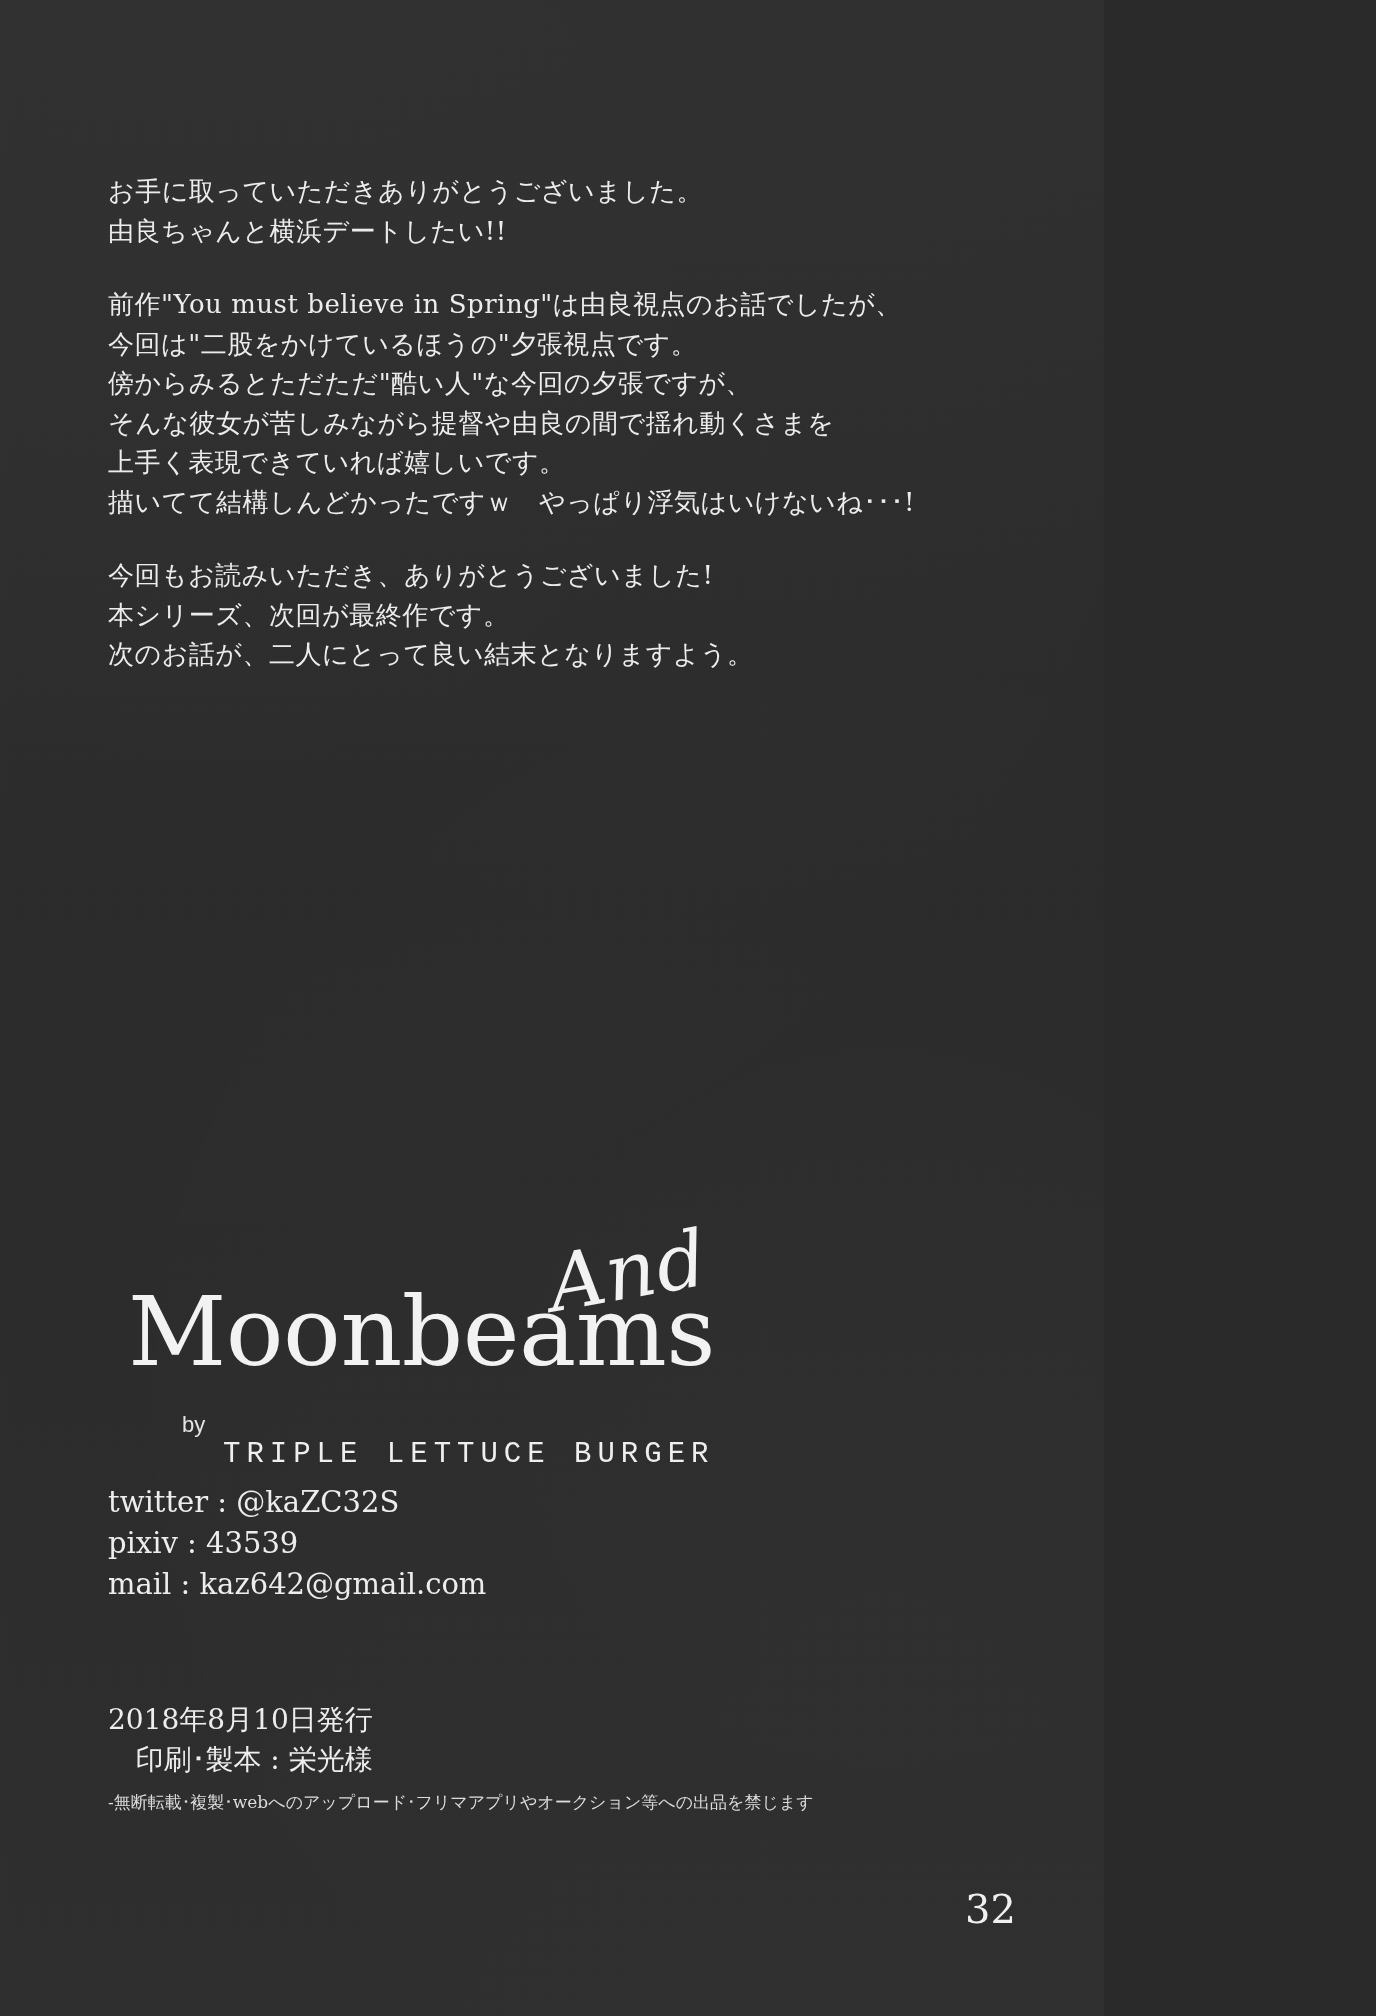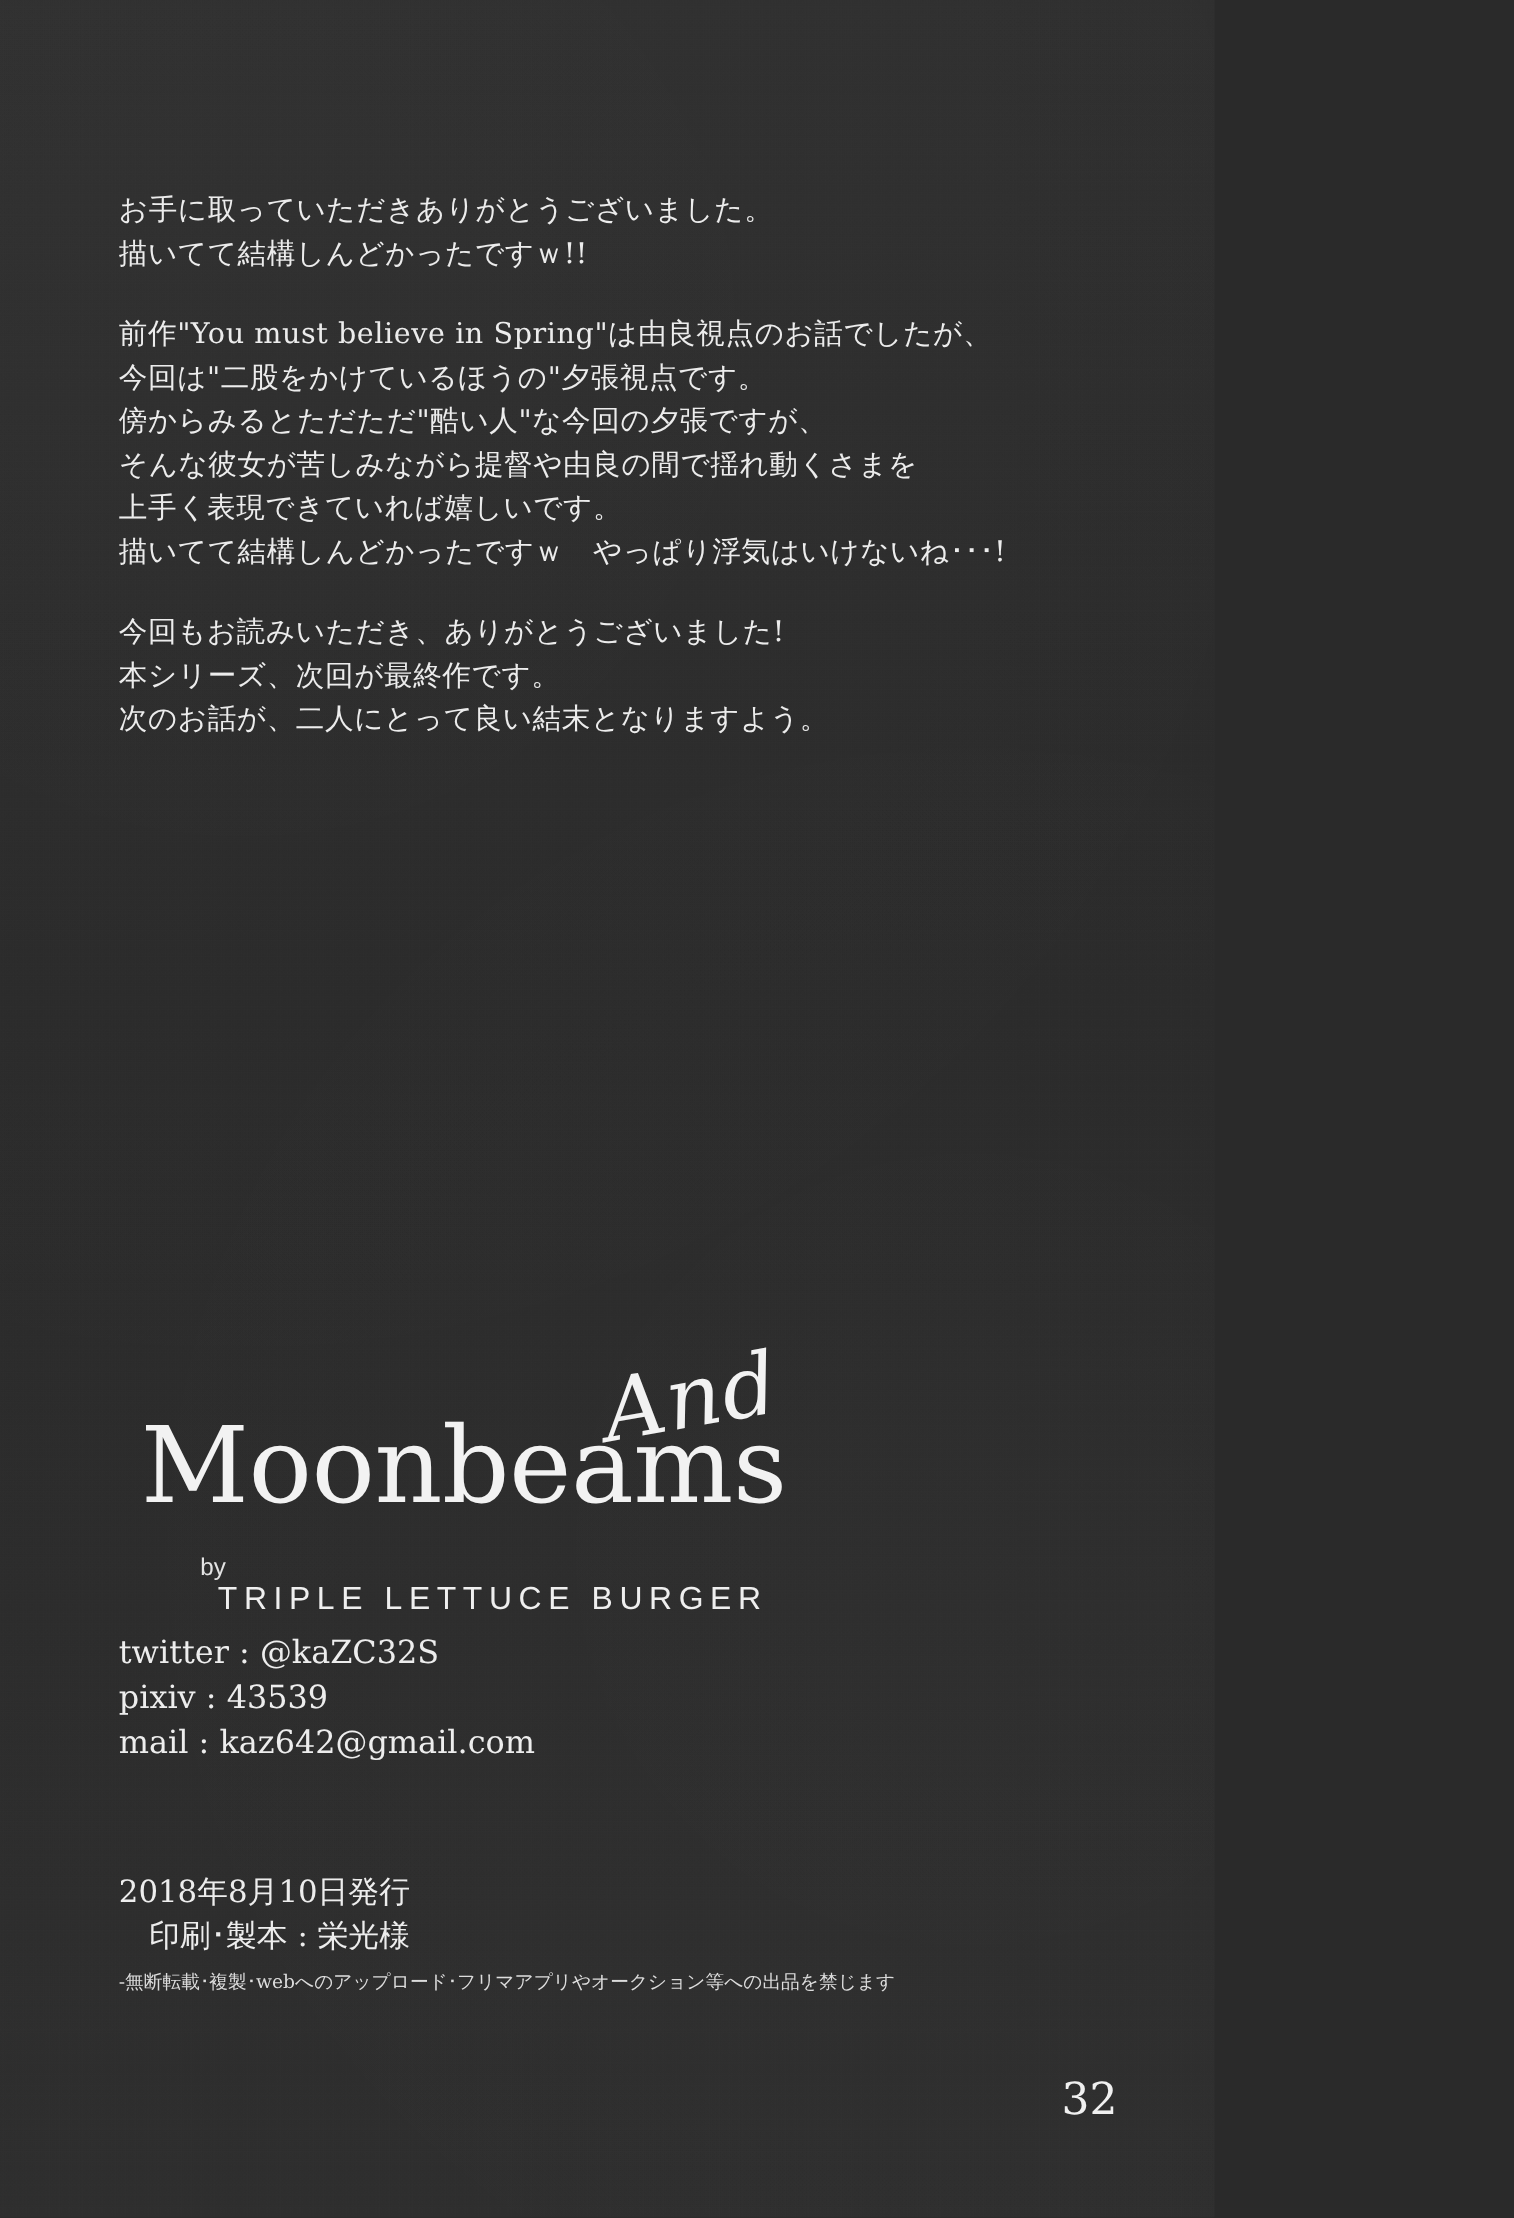--- a/index.html
+++ b/index.html
@@ -96,23 +96,23 @@
   .logo-by {
     position: absolute;
     left: 86px;
     top: 232px;
     font-family: "Liberation Sans", sans-serif;
     font-size: 22px;
     color: #e4e4e4;
   }
   .logo-circle {
     position: absolute;
-    left: 102px;
+    left: 127px;
     top: 258px;
-    font-family: Liberation Sans, sans-serif;
+    font-family: Liberation Mono, monospace;
     font-size: 29px;
     letter-spacing: 6px;
     color: #efefef;
   }
 
   .contact {
     position: absolute;
     left: 108px;
     top: 1482px;
   }
@@ -158,21 +158,21 @@
 </style>
 </head>
 <body>
 
 <div class="page">
   <div class="grain"></div>
 
   <div class="afterword">
     <div class="aw-block">
       <div class="aw-line">お手に取っていただきありがとうございました。</div>
-      <div class="aw-line">描いてて結構しんどかったですｗ!!</div>
+      <div class="aw-line">由良ちゃんと横浜デートしたい!!</div>
     </div>
     <div class="aw-block">
       <div class="aw-line">前作"You must believe in Spring"は由良視点のお話でしたが、</div>
       <div class="aw-line">今回は"二股をかけているほうの"夕張視点です。</div>
       <div class="aw-line">傍からみるとただただ"酷い人"な今回の夕張ですが、</div>
       <div class="aw-line">そんな彼女が苦しみながら提督や由良の間で揺れ動くさまを</div>
       <div class="aw-line">上手く表現できていれば嬉しいです。</div>
       <div class="aw-line">描いてて結構しんどかったですｗ　やっぱり浮気はいけないね･･･!</div>
     </div>
     <div class="aw-block">

